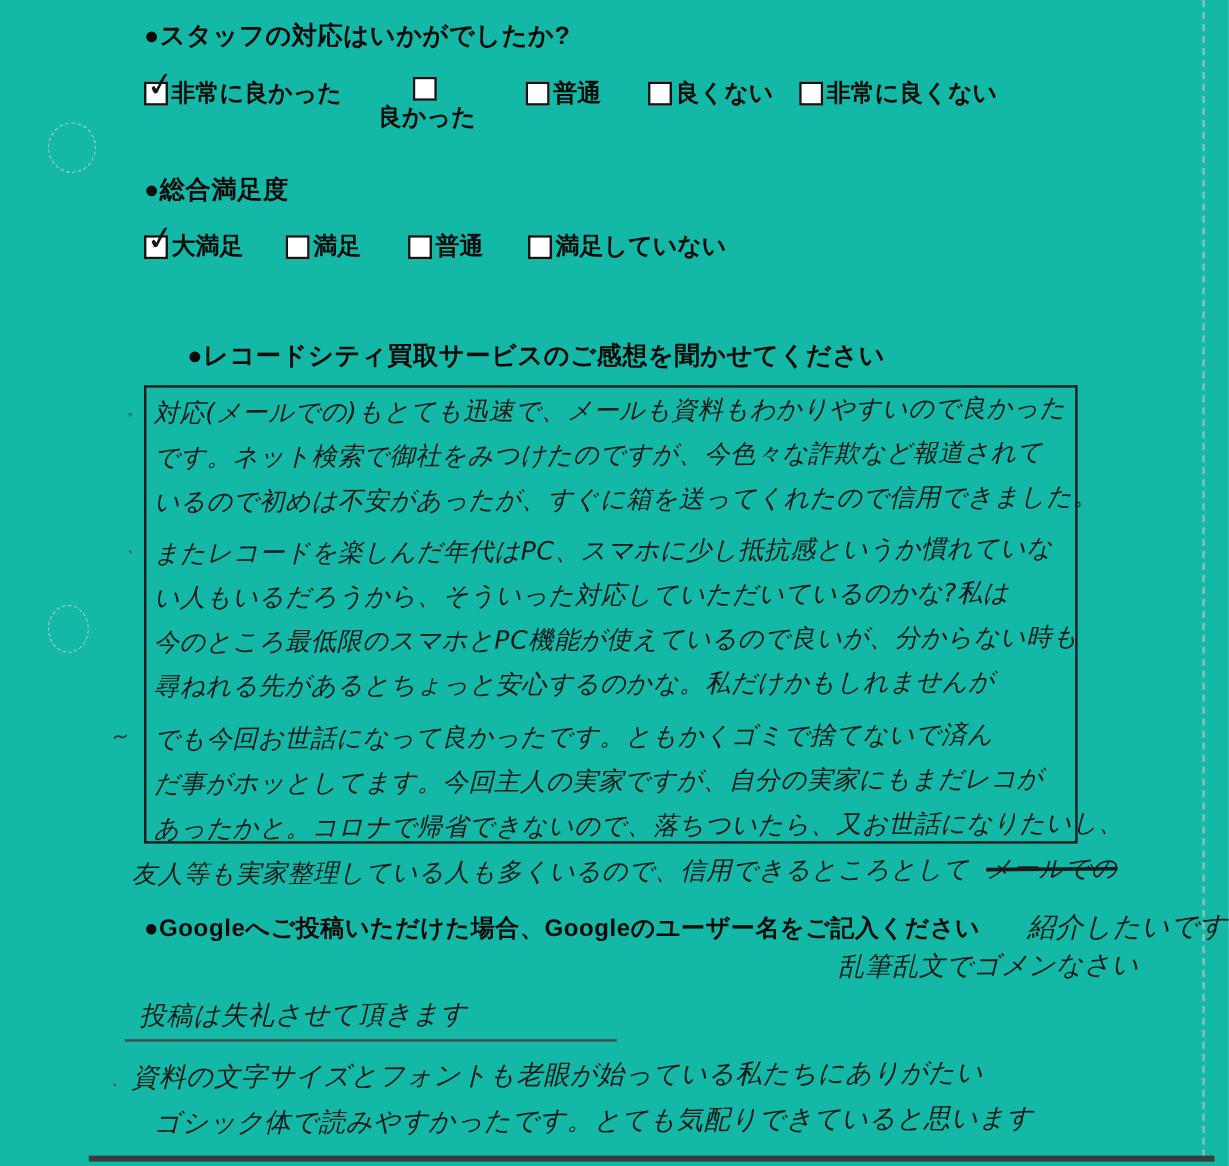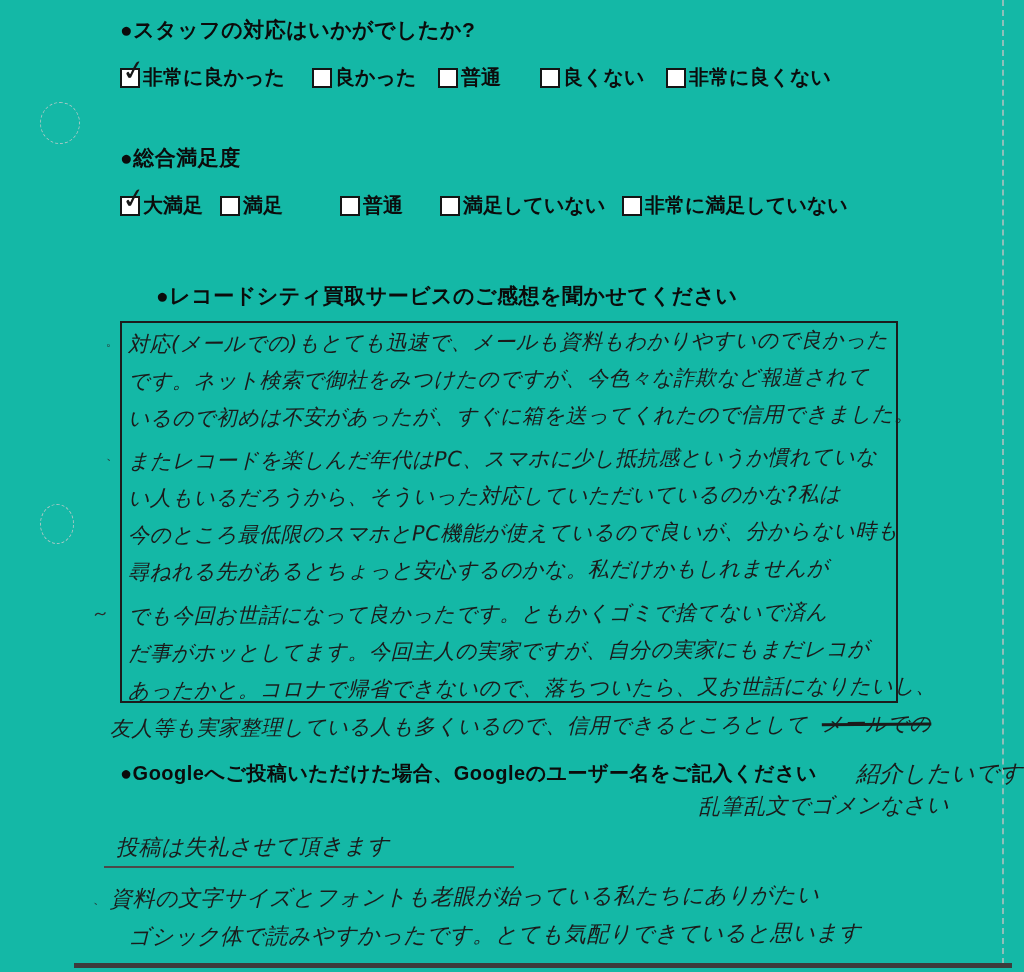--- a/index.html
+++ b/index.html
@@ -103,21 +103,21 @@
   <div class="abs bottom-bar" style="left:74px;top:963px;width:938px;height:5px;"></div>
 
   <div class="abs print-title" style="left:120px;top:16px;">●スタッフの対応はいかがでしたか?</div>
 
   <div class="opt" style="left:120px;top:64px;">
     <span class="cb">
         <span class="check">✓</span>
       </span>
     <span class="olabel">非常に良かった</span>
   </div>
-  <div class="opt" style="left:312px;top:64px;">
+  <div class="opt" style="left:312px;top:64px;flex-direction:column;">
     <span class="cb"></span>
     <span class="olabel">良かった</span>
   </div>
   <div class="opt" style="left:438px;top:64px;">
     <span class="cb"></span>
     <span class="olabel">普通</span>
   </div>
   <div class="opt" style="left:540px;top:64px;align-items:center;">
     <span class="cb"></span>
     <span class="olabel">良くない</span>
@@ -128,35 +128,31 @@
   </div>
 
   <div class="abs print-title" style="left:120px;top:144px;text-align:center;">●総合満足度</div>
 
   <div class="opt" style="left:120px;top:192px;">
     <span class="cb">
         <span class="check">✓</span>
       </span>
     <span class="olabel">大満足</span>
   </div>
-  <div class="opt" style="left:220px;top:192px;">
+  <div class="opt" style="left:238px;top:192px;">
     <span class="cb"></span>
     <span class="olabel">満足</span>
   </div>
   <div class="opt" style="left:340px;top:192px;">
     <span class="cb"></span>
     <span class="olabel">普通</span>
   </div>
   <div class="opt" style="left:440px;top:192px;">
     <span class="cb"></span>
     <span class="olabel">満足していない</span>
-  </div>
-  <div class="opt" style="left:622px;top:192px;">
-    <span class="cb"></span>
-    <span class="olabel">非常に満足していない</span>
   </div>
 
   <div class="abs print-title" style="left:120px;top:282px;margin-left:36px;">●レコードシティ買取サービスのご感想を聞かせてください</div>
 
   <div class="abs fbox" style="left:120px;top:321px;width:774px;height:378px;"></div>
 
   <div class="abs margin-mark" style="left:105px;top:332px;">。</div>
   <div class="abs margin-mark" style="left:105px;top:446px;">、</div>
   <div class="abs margin-mark" style="left:94px;top:606px;">〜</div>
 

